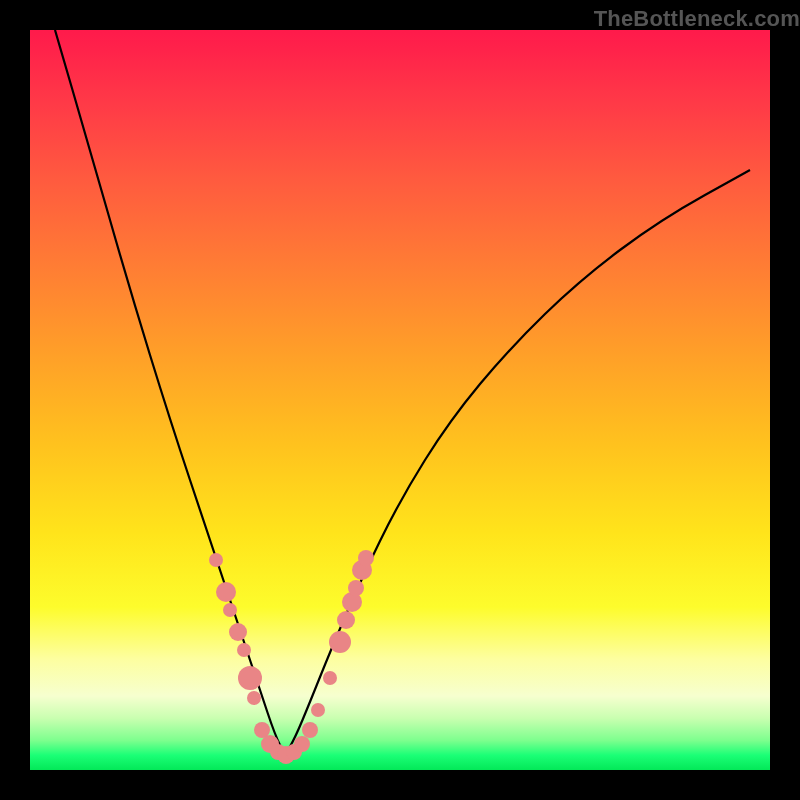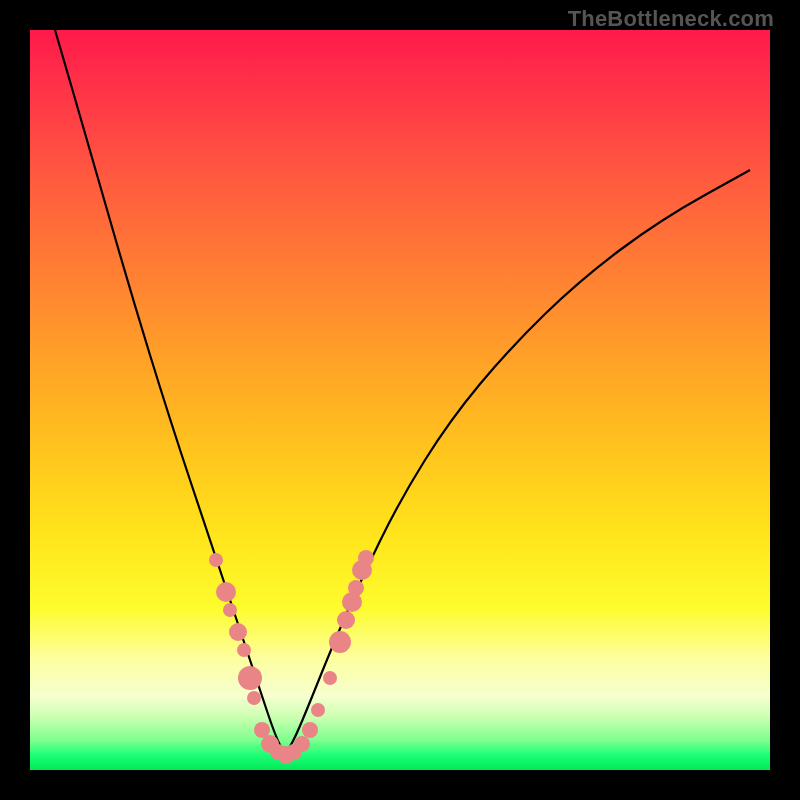--- a/index.html
+++ b/index.html
@@ -6,21 +6,21 @@
   html, body { width: 800px; height: 800px; overflow: hidden; background: #000; }
   .frame {
     position: relative;
     width: 800px;
     height: 800px;
     background: #000;
   }
   .watermark {
     position: absolute;
     top: 6px;
-    right: 26px;
+    right: 0;
     font-family: Arial, Helvetica, sans-serif;
     font-size: 22px;
     font-weight: bold;
     color: #555;
     letter-spacing: 0.2px;
     z-index: 5;
   }
   .plot {
     position: absolute;
     left: 30px;

